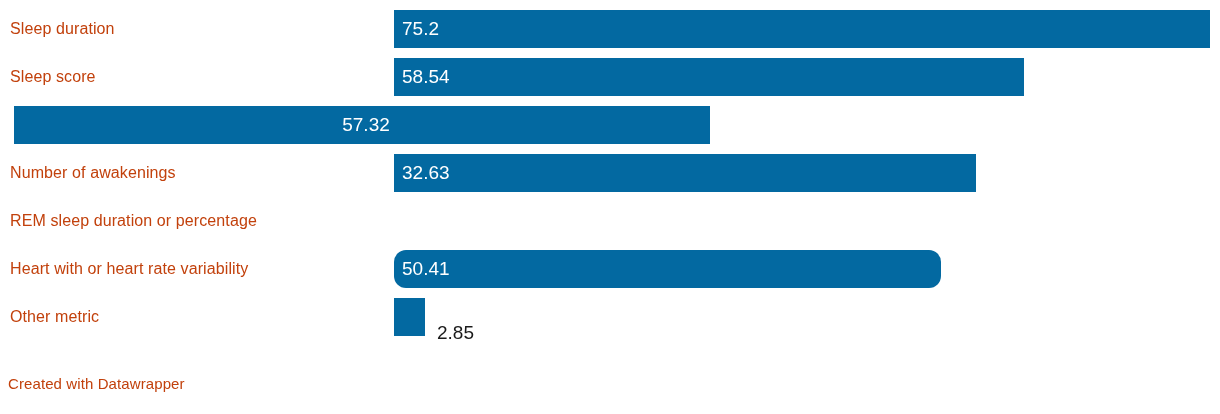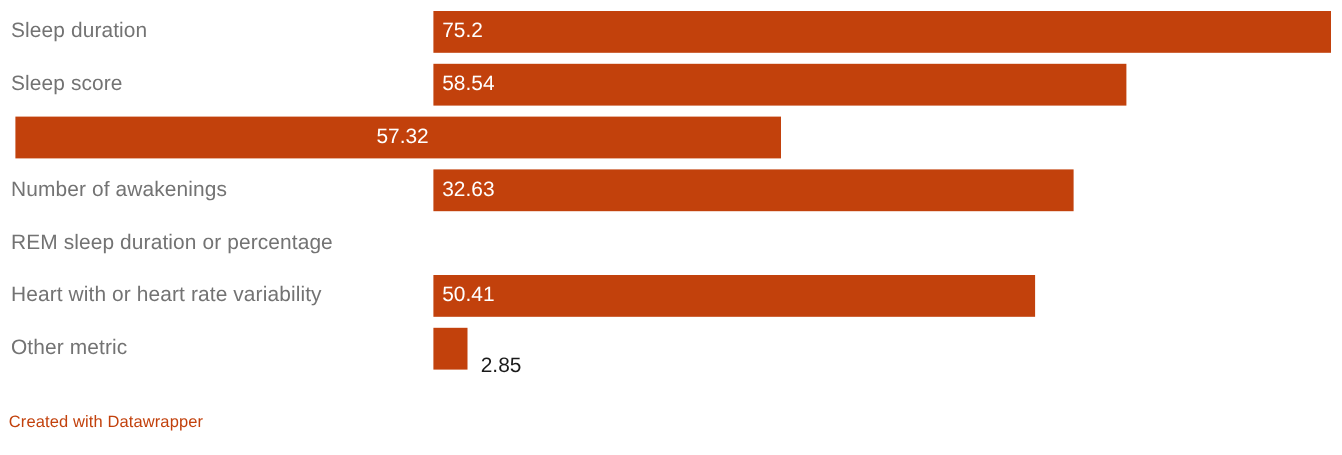--- a/index.html
+++ b/index.html
@@ -34,36 +34,36 @@
     display: flex;
     align-items: stretch;
   }
   .row-label {
     width: 380px;
     min-width: 380px;
     padding-left: 10px;
     box-sizing: border-box;
     display: flex;
     align-items: center;
-    font-size: 19px;
+    font-size: 16px;
     line-height: 22px;
-    color: #737373;
+    color: #c2410c;
     white-space: nowrap;
     letter-spacing: 0.1px;
   }
   .bar-track {
     position: relative;
     flex: 1 1 auto;
     margin-left: 14px;
     display: flex;
     align-items: center;
   }
   .bar-fill {
     height: 38px;
-    background: #c2410c;
+    background: #0369a1;
     display: flex;
     align-items: center;
     box-sizing: border-box;
     flex: 0 0 auto;
   }
   .bar-value-inside {
     color: #ffffff;
     font-size: 19px;
     line-height: 22px;
     padding-left: 8px;
@@ -130,21 +130,21 @@
       </div>
     </div>
 
     <div class="bar-row">
       <div class="row-label">REM sleep duration or percentage</div>
     </div>
 
     <div class="bar-row">
       <div class="row-label">Heart with or heart rate variability</div>
       <div class="bar-track">
-        <div class="bar-fill" style="width:547px;">
+        <div class="bar-fill" style="width:547px;border-radius:12px;">
           <span class="bar-value-inside">50.41</span>
         </div>
       </div>
     </div>
 
     <div class="bar-row">
       <div class="row-label">Other metric</div>
       <div class="bar-track">
         <div class="bar-fill" style="width:31px;"></div>
         <span class="bar-value-outside">2.85</span>

